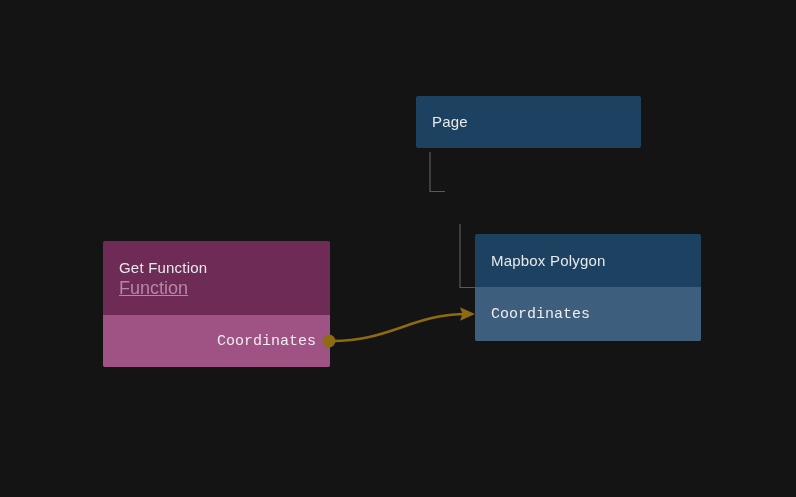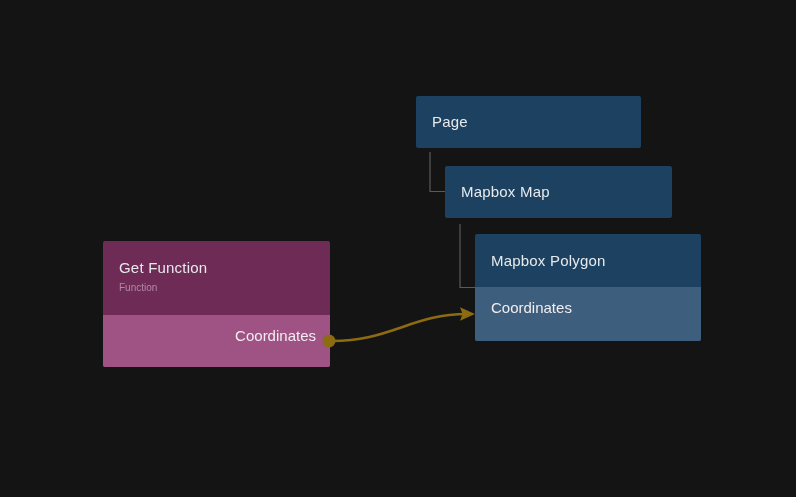--- a/index.html
+++ b/index.html
@@ -45,28 +45,30 @@
     padding:0 16px;
   }
   .node-title{
     color:var(--title-text);
     font-size:15px;
     line-height:20px;
     letter-spacing:.2px;
   }
   .node-subtitle{
     color:var(--subtitle-text);
-    font-size:10px;
+    font-size:18px;
     line-height:20px;
+    text-decoration:underline;
   }
   .port-row{
-    display:flex;
+    display:flex;align-items:center;
     font-size:15px;
     color:var(--port-text);
     padding:12px 16px;
+    font-family:Liberation Mono, monospace;
   }
   .port-row.align-right{justify-content:flex-end;padding-right:14px;}
 
   
   #node-page{left:392px;top:96px;width:225px;height:52px;}
   #node-page .node-header{height:52px;}
   #node-mapbox-map{left:421px;top:166px;width:227px;height:52px;}
   #node-mapbox-map .node-header{height:52px;}
   #node-mapbox-polygon{left:451px;top:234px;width:226px;height:107px;}
   #node-mapbox-polygon .node-header{height:53px;}
@@ -84,25 +86,20 @@
     <path d="M406,152 V191.5 H421" fill="none" style="stroke:var(--tree-line)" stroke-width="1.2"></path>
     <path d="M436,224 V287.5 H451" fill="none" style="stroke:var(--tree-line)" stroke-width="1.2"></path>
   </svg>
 
   <div class="node node-blue" id="node-page">
     <div class="node-header">
       <div class="node-title">Page</div>
     </div>
   </div>
 
-  <div class="node node-blue" id="node-mapbox-map">
-    <div class="node-header">
-      <div class="node-title">Mapbox Map</div>
-    </div>
-  </div>
 
   <div class="node node-blue" id="node-mapbox-polygon">
     <div class="node-header">
       <div class="node-title">Mapbox Polygon</div>
     </div>
     <div class="port-row">
       <span>Coordinates</span>
     </div>
   </div>
 

